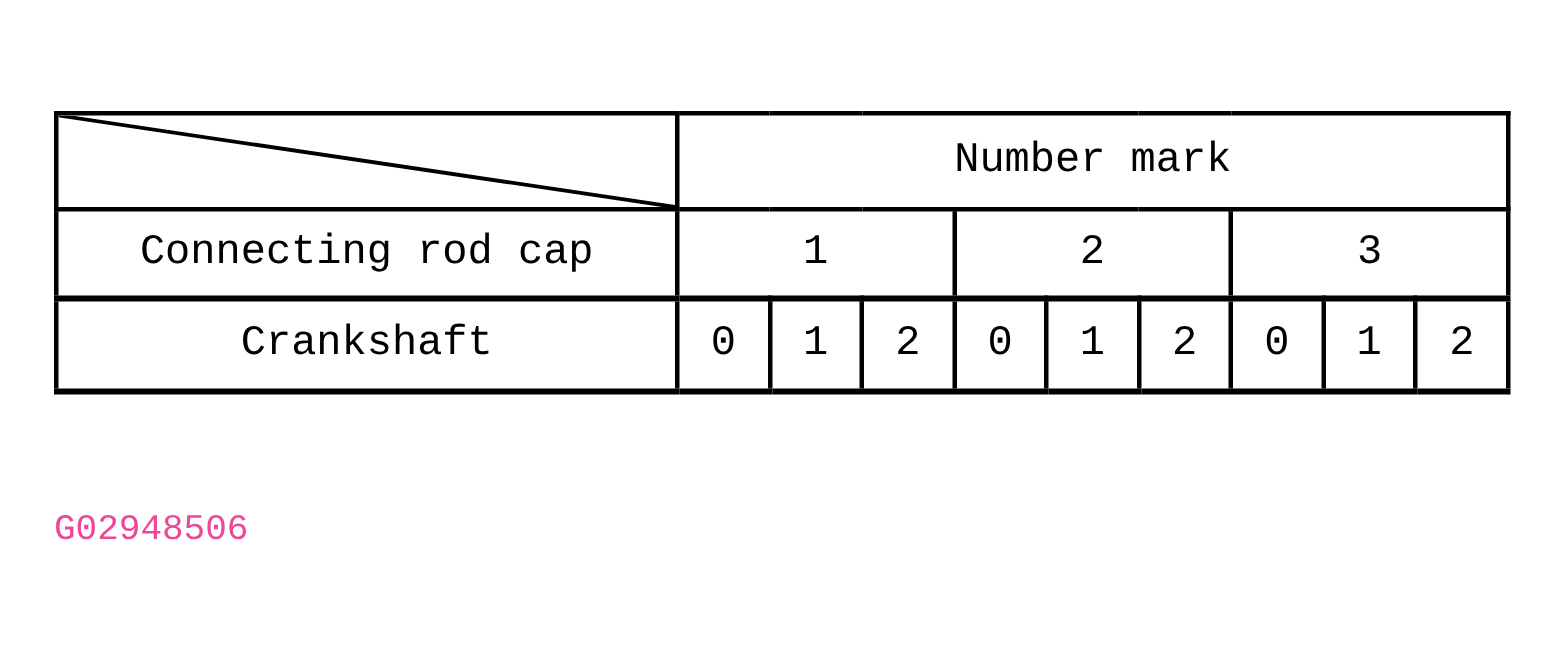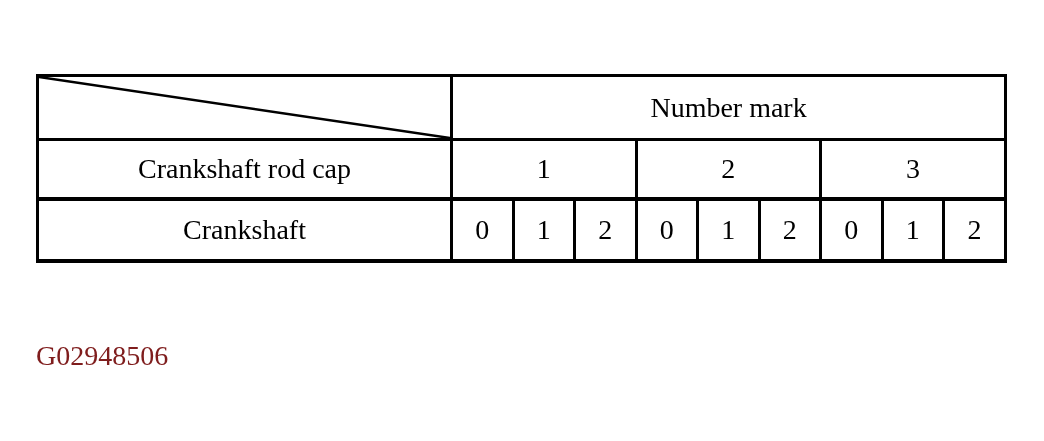--- a/index.html
+++ b/index.html
@@ -5,21 +5,21 @@
   html, body {
     margin: 0;
     padding: 0;
     background: #ffffff;
   }
   #page {
     position: relative;
     width: 959px;
     height: 441px;
     background: #ffffff;
-    font-family: Liberation Serif, serif;
+    font-family: Liberation Mono, monospace;
     color: #000000;
   }
   #tbl-wrap {
     position: absolute;
     left: 36px;
     top: 74px;
   }
   table.spec {
     border-collapse: collapse;
     table-layout: fixed;
@@ -53,23 +53,23 @@
     left: 0;
     top: 0;
     width: 100%;
     height: 100%;
     display: block;
   }
   #caption {
     position: absolute;
     left: 36px;
     top: 341px;
-    font-size: 28px;
+    font-size: 24px;
     line-height: 1.1;
-    color: #7f1d1d;
+    color: #ec4899;
   }
 </style>
 </head>
 <body>
 
 <div id="page">
 
   <div id="tbl-wrap">
     <table class="spec">
       <colgroup>
@@ -87,21 +87,21 @@
       <tbody>
           <tr class="r1">
         <td class="corner">
           <svg>
             <line x1="0" y1="0" x2="100%" y2="100%" stroke="#000000" stroke-width="2.5"></line>
           </svg>
         </td>
         <td colspan="9">Number mark</td>
       </tr>
       <tr class="r2">
-        <td class="rowlabel">Crankshaft rod cap</td>
+        <td class="rowlabel">Connecting rod cap</td>
         <td colspan="3">1</td>
         <td colspan="3">2</td>
         <td colspan="3">3</td>
       </tr>
       <tr class="r3">
         <td class="rowlabel">Crankshaft</td>
         <td>0</td>
         <td>1</td>
         <td>2</td>
         <td>0</td>

